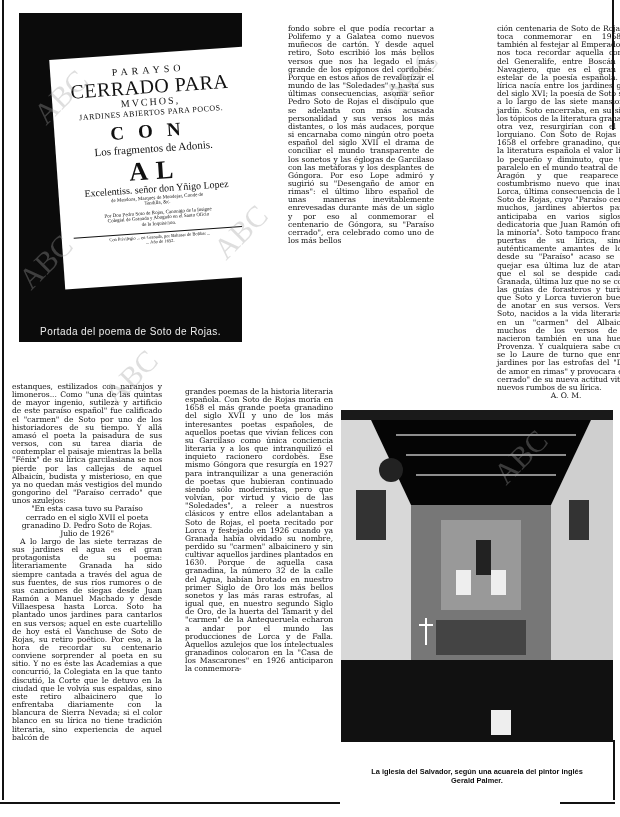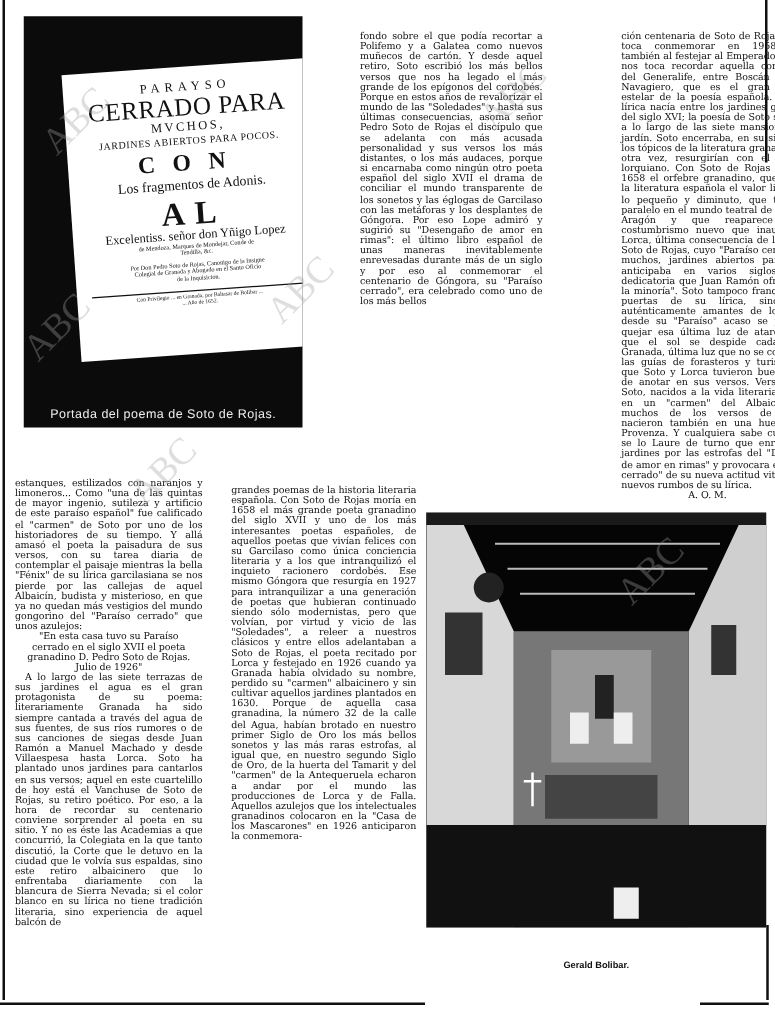--- a/index.html
+++ b/index.html
@@ -84,21 +84,22 @@
     <rect x="0" y="250" width="272" height="82" fill="#111"></rect>
     <line x1="85" y1="208" x2="85" y2="235" stroke="#fff" stroke-width="2"></line>
     <line x1="78" y1="215" x2="92" y2="215" stroke="#fff" stroke-width="2"></line>
     <rect x="15" y="80" width="30" height="50" fill="#333"></rect>
     <rect x="228" y="90" width="20" height="40" fill="#333"></rect>
     <circle cx="50" cy="60" r="12" fill="#222"></circle>
     <rect x="150" y="300" width="20" height="25" fill="#eee"></rect>
   </svg>
 </div>
 <div class="cap2">
-  <div>Gerald Bolibar.</div>
+  <div>La iglesia del Salvador, según una acuarela del pintor inglés</div>
+  <div>Gerald Palmer.</div>
 </div>
 
 <div class="vline" style="left:2px;top:0;width:1.5px;height:800px;"></div>
 <div class="vline" style="left:612px;top:0;width:1.5px;height:130px;"></div>
 <div class="vline" style="left:613px;top:740px;width:1.5px;height:60px;"></div>
 <div class="hline" style="left:0;top:802px;width:340px;height:2px;"></div>
 <div class="hline" style="left:560px;top:802px;width:55px;height:2px;"></div>
 
 <div class="wm" style="left:30px;top:80px;">ABC</div>
 <div class="wm" style="left:15px;top:245px;">ABC</div>

